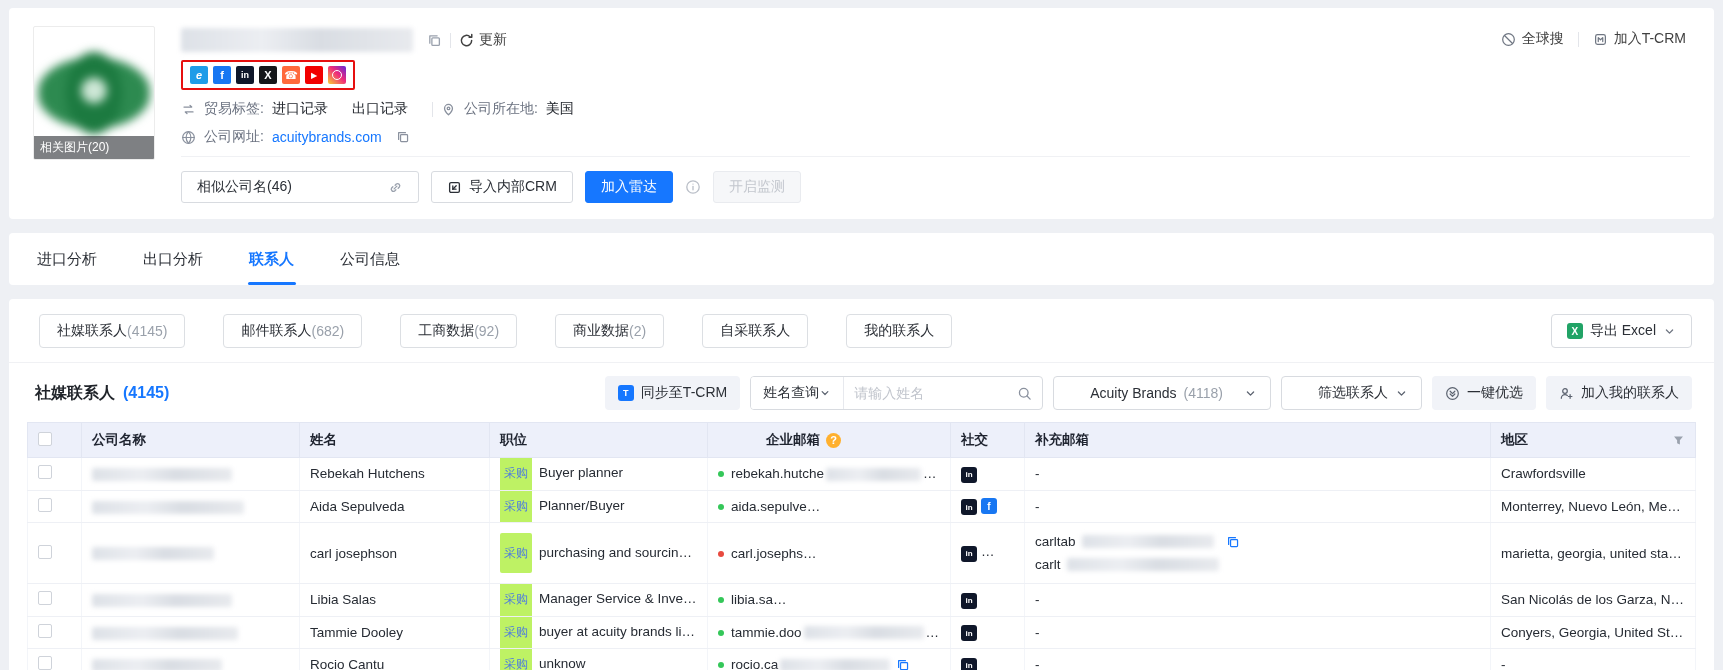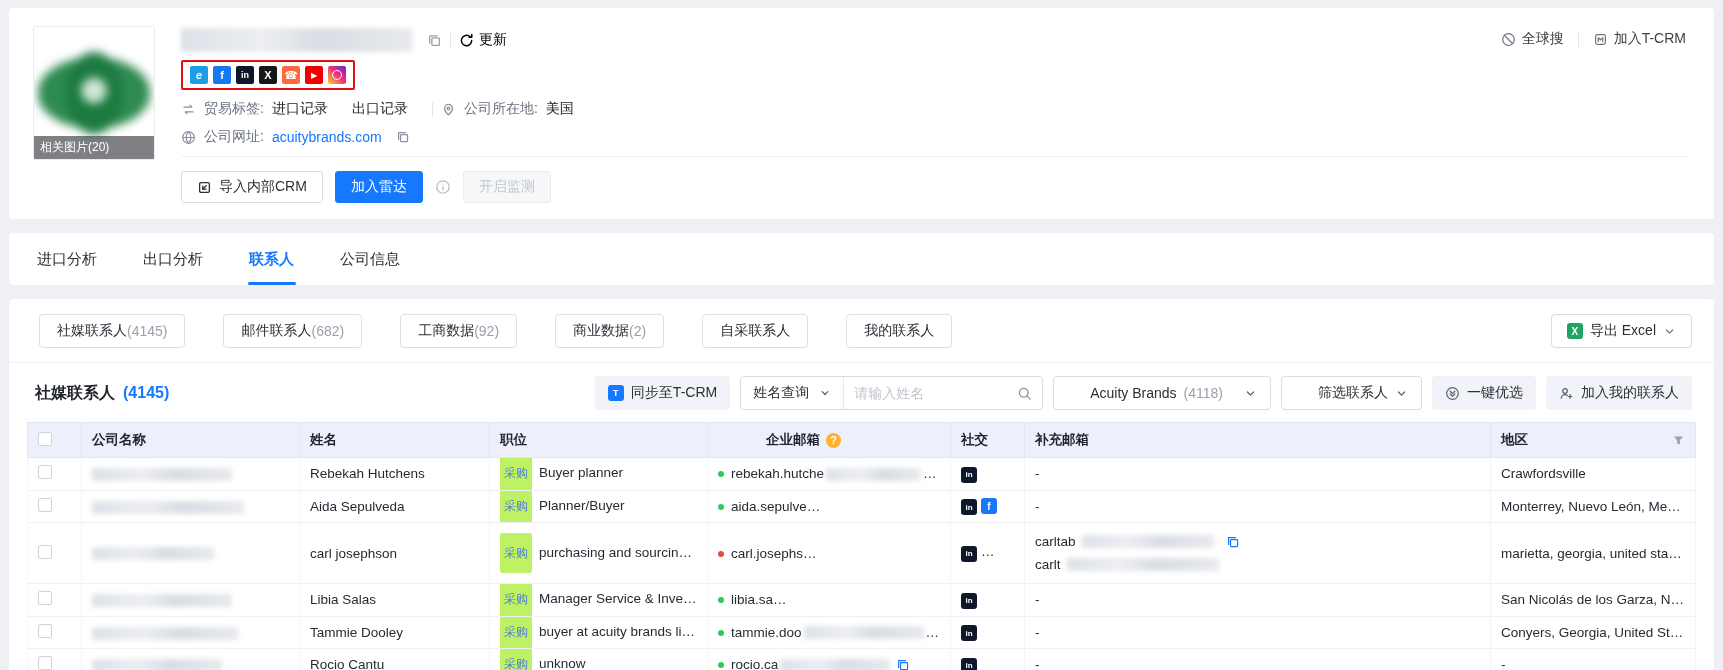--- a/index.html
+++ b/index.html
@@ -23,21 +23,21 @@
   }
   .logo-caption { position:absolute; left:0; right:0; bottom:0; background:rgba(20,24,30,.55); color:#fff; font-size:12px; padding:3px 6px; }
   .header-main { flex:1; min-width:0; padding-top:2px; }
   .hrow { display:flex; align-items:center; gap:8px; }
   .name-row { margin-bottom:8px; }
   .blur { display:inline-block; height:13px; border-radius:2px; vertical-align:middle;
     background:linear-gradient(90deg,#dde1e7 0%,#eceef2 35%,#d9dde3 60%,#e8eaee 100%);
     filter:blur(2.5px); }
   .name-blur { width:232px; height:24px; }
   .vdiv { width:1px; height:15px; background:#e3e5ea; display:inline-block; }
-  .update-link { color:#000000; display:inline-flex; align-items:center; gap:5px; cursor:pointer; }
+  .update-link { color:#404040; display:inline-flex; align-items:center; gap:5px; cursor:pointer; }
   .social-box { display:inline-flex; align-items:center; gap:5px; border:2px solid #e60f0f; padding:4px 7px; border-radius:2px; margin:0 0 10px 0; }
   .soc { width:18px; height:18px; border-radius:2px; display:inline-flex; align-items:center; justify-content:center;
          color:#fff; font-size:11px; font-weight:700; cursor:pointer; position:relative; flex:none; }
   .soc-ie { background:#1e9ce8; font-style:italic; }
   .soc-facebook { background:#1877f2; }
   .soc-linkedin { background:#0f172a; font-size:9px; }
   .soc-x { background:#15171a; }
   .soc-phone { background:#ff6a3c; font-size:11px; }
   .soc-youtube { background:#f20000; font-size:8px; }
   .soc-instagram { background:linear-gradient(45deg,#f9ce34,#ee2a7b 55%,#6228d7); }
@@ -89,21 +89,21 @@
   .toolbar { display:flex; align-items:center; gap:10px; }
   .tb { height:34px; display:inline-flex; align-items:center; gap:7px; font-size:14px; color:#2b2f36;
         border-radius:4px; padding:0 13px; cursor:pointer; background:#fff; border:none; font-family:inherit; }
   .tb.light { background:#f1f3f8; }
   .tb.bordered { border:1px solid #d8dbe0;padding-left:36px; }
   .tb .svg { color:#5c6370; }
   .tb .cnt { color:#9aa1ab; }
   .sync-sq { background:#1677ff; color:#fff; width:16px; height:16px; border-radius:3px; font-size:9px; font-weight:700;
              display:inline-flex; align-items:center; justify-content:center; }
   .name-group { display:flex; height:34px; border:1px solid #d8dbe0; border-radius:4px; overflow:hidden; background:#fff; }
-  .name-group .seg-btn { display:flex; align-items:center; gap:10px; padding:0 12px; border-right:1px solid #e7e9ee; cursor:pointer; background:#fff; border-top:none;border-bottom:none;border-left:none; font-size:14px; font-family:inherit; color:#2b2f36;}
+  .name-group .seg-btn { display:flex; align-items:center; gap:0; padding:0 12px; border-right:1px solid #e7e9ee; cursor:pointer; background:#fff; border-top:none;border-bottom:none;border-left:none; font-size:14px; font-family:inherit; color:#2b2f36;}
   .name-group .seg-input { display:flex; align-items:center; gap:6px; padding:0 10px; width:198px; }
   .name-group input { border:none; outline:none; flex:1; font-size:14px; font-family:inherit; color:#2b2f36; min-width:0; }
   .name-group input::placeholder { color:#c0c4cc; }
   .name-group .svg { color:#8a919e; }
 
   
   .table-wrap { padding:0 18px; }
   table { width:100%; border-collapse:collapse; table-layout:fixed; font-size:13.5px; }
   thead th { height:35px; background:#edf0fa; border:1px solid #e2e6f2; font-weight:700; color:#1f2430;
              text-align:left; padding:0 10px; font-size:13.5px; }
@@ -196,20 +196,28 @@
         <svg class="svg" width="14" height="14" viewBox="0 0 16 16" fill="none" stroke="currentColor" stroke-width="1.4" stroke-linecap="round" stroke-linejoin="round">
             <rect x="5.2" y="5.2" width="8" height="8" rx="1"></rect>
             <path d="M3 10.8V3h7.8"></path>
           </svg>
       </span>
     </div>
 
     <div class="hdivider"></div>
 
     <div class="actions-row">
+      <button class="btn btn-similar">
+        <span>相似公司名(46)</span>
+        <svg class="svg" width="15" height="15" viewBox="0 0 16 16" fill="none" stroke="currentColor" stroke-width="1.4" stroke-linecap="round" stroke-linejoin="round">
+            <path d="M6.5 9.5l3-3"></path>
+            <path d="M5.2 7.2 3.9 8.5a2.3 2.3 0 0 0 3.2 3.2l1.3-1.3"></path>
+            <path d="M10.8 8.8l1.3-1.3a2.3 2.3 0 0 0-3.2-3.2L7.6 5.6"></path>
+          </svg>
+      </button>
       <button class="btn">
         <svg class="svg" width="15" height="15" viewBox="0 0 16 16" fill="none" stroke="currentColor" stroke-width="1.4" stroke-linecap="round" stroke-linejoin="round">
             <rect x="2.8" y="2.8" width="10.4" height="10.4" rx="1.5"></rect>
             <path d="M9.8 6.2 6.2 9.8"></path>
             <path d="M6.2 6.4v3.4h3.4"></path>
           </svg>
         <span>导入内部CRM</span>
       </button>
       <button class="btn primary">
         <span>加入雷达</span>

